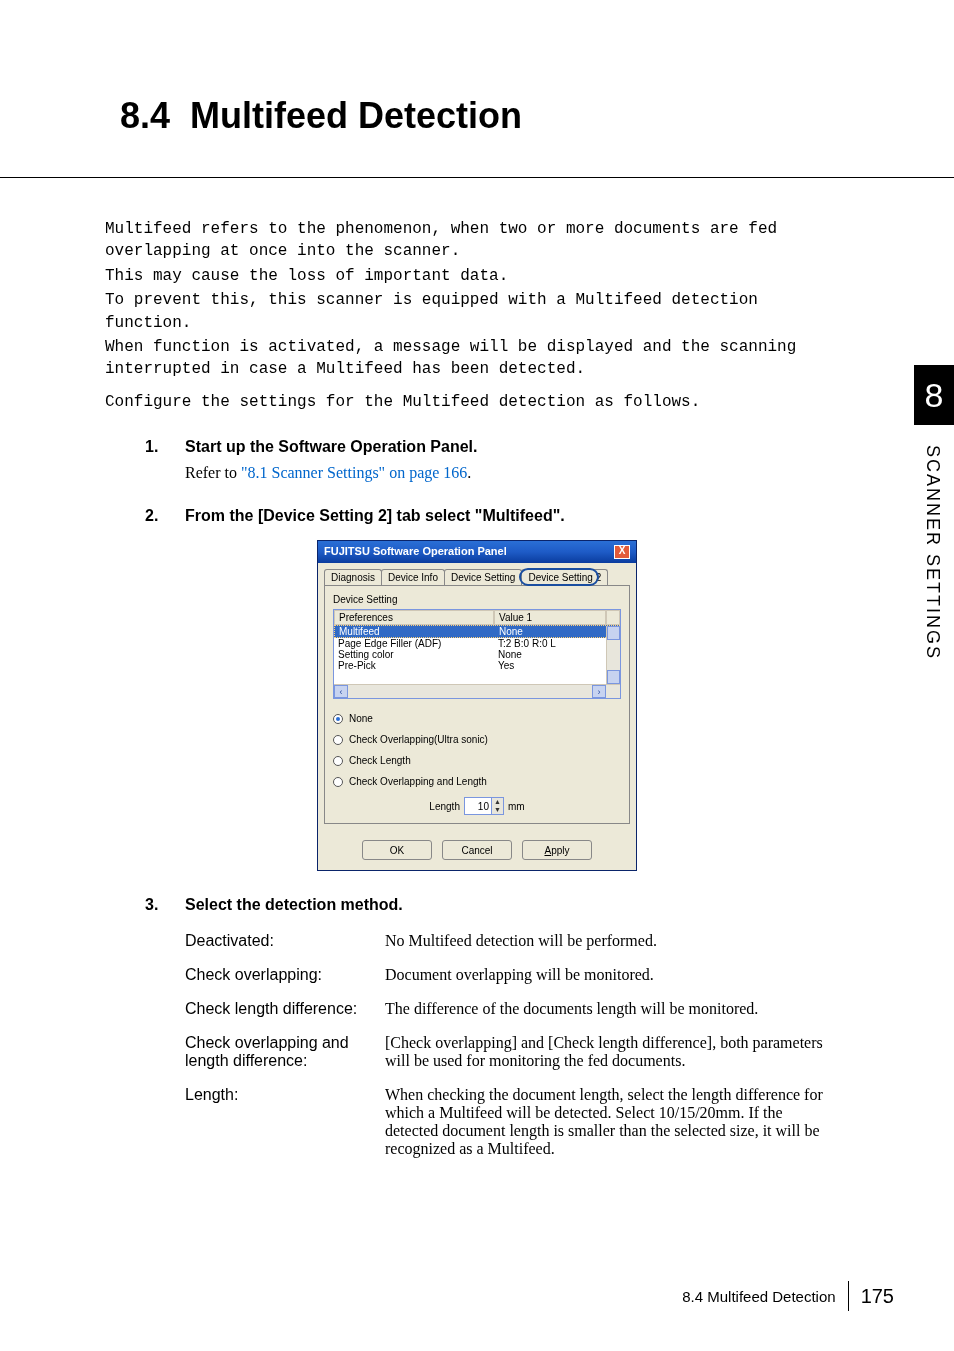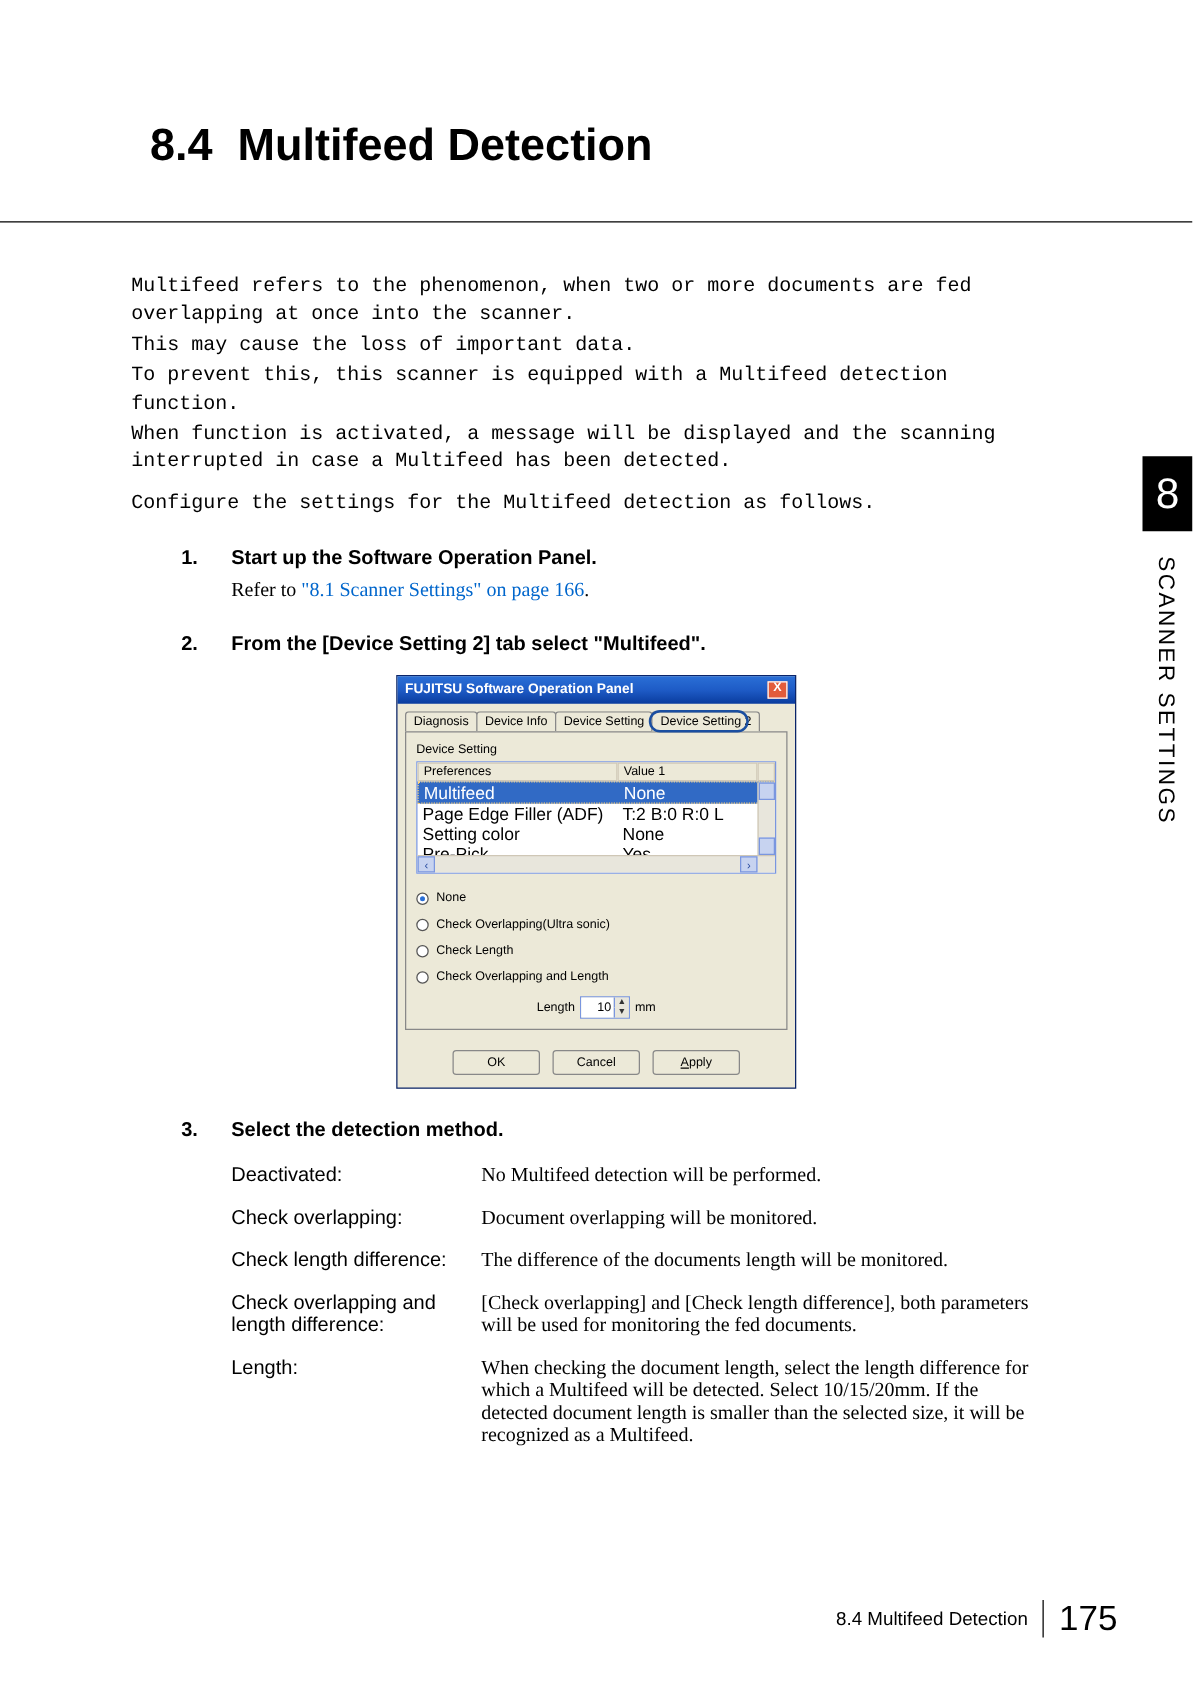--- a/index.html
+++ b/index.html
@@ -134,21 +134,21 @@
   .prefs-header .col {
     padding: 1px 4px;
     background: #ece9d8;
     border: 1px solid #cfc7b6;
   }
   .prefs-header .col.a { width: 160px; }
   .prefs-header .col.b { flex: 1; }
   .prefs-header .col.s { width: 14px; }
   .prefs-row {
     display: flex;
-    font-size: 14px;
+    font-size: 10px;
   }
   .prefs-row .cell-a { width: 160px; padding: 0 4px; }
   .prefs-row .cell-b { flex: 1; padding: 0 4px; }
   .prefs-row.selected {
     background: #316ac5;
     color: #fff;
     border: 1px dotted #ffd27a;
   }
   .scroll-v {
     position: absolute;
@@ -270,21 +270,21 @@
     bottom: 40px;
     right: 60px;
     display: flex;
     align-items: center;
     font-family: Arial, Helvetica, sans-serif;
   }
   .footer .ftxt { font-size: 15px; }
   .footer .sep {
     width: 1px; height: 30px; background: #000; margin: 0 12px;
   }
-  .footer .pno { font-size: 28px; }
+  .footer .pno { font-size: 20px; }
 </style>
 </head>
 <body>
 
 <h1 class="section-title">
   <span>8.4</span>&nbsp;
   <span>Multifeed Detection</span>
 </h1>
 <hr class="hr">
 

